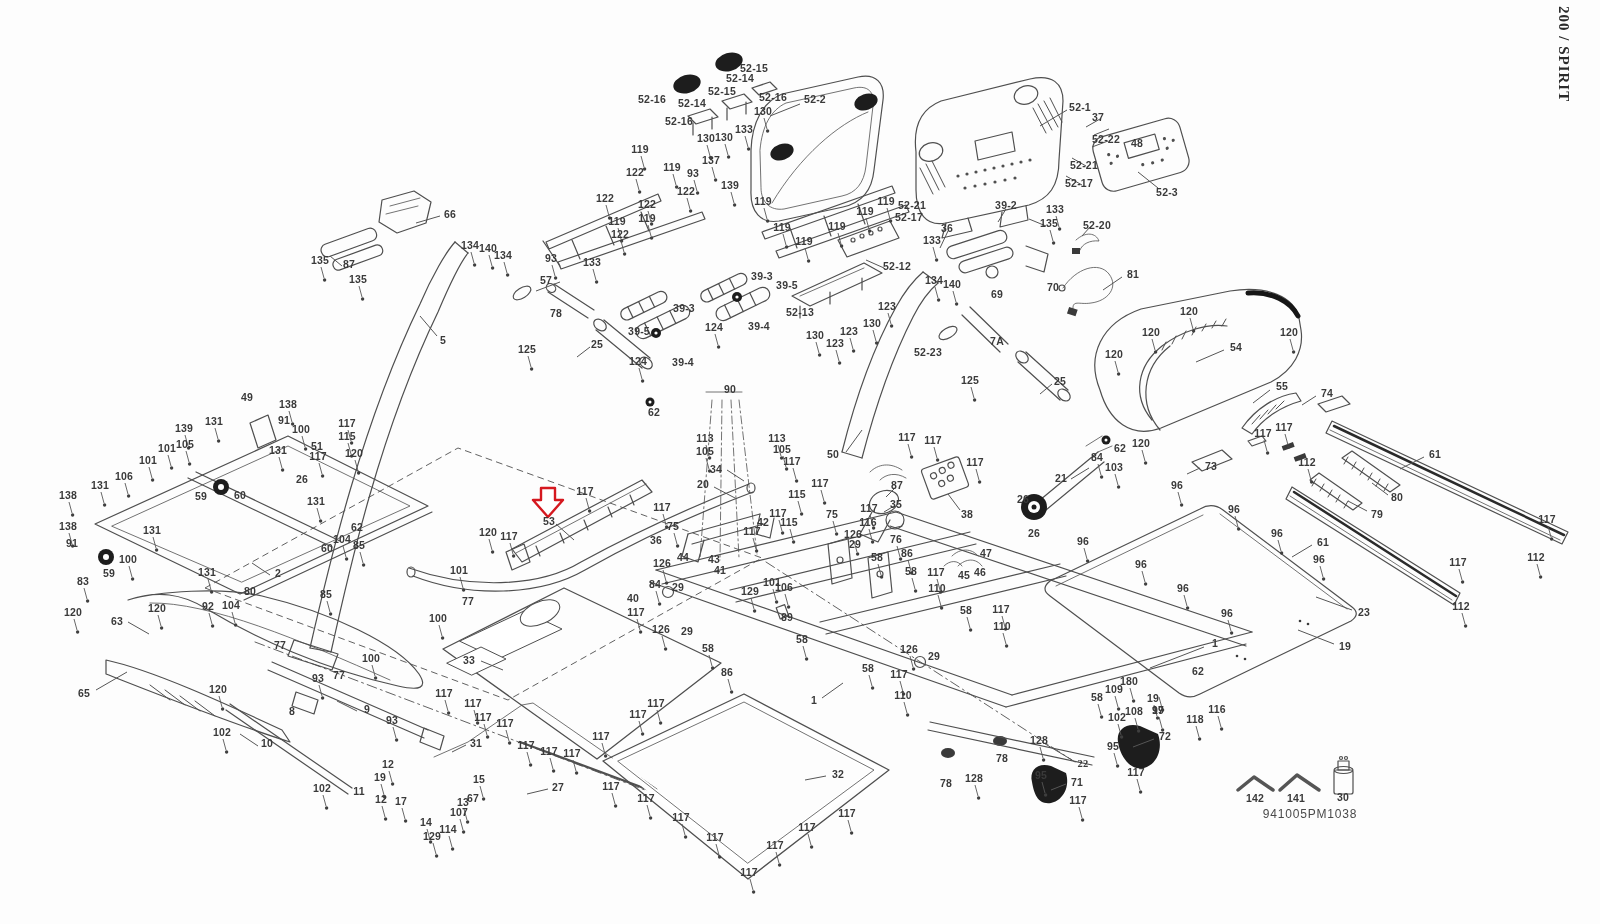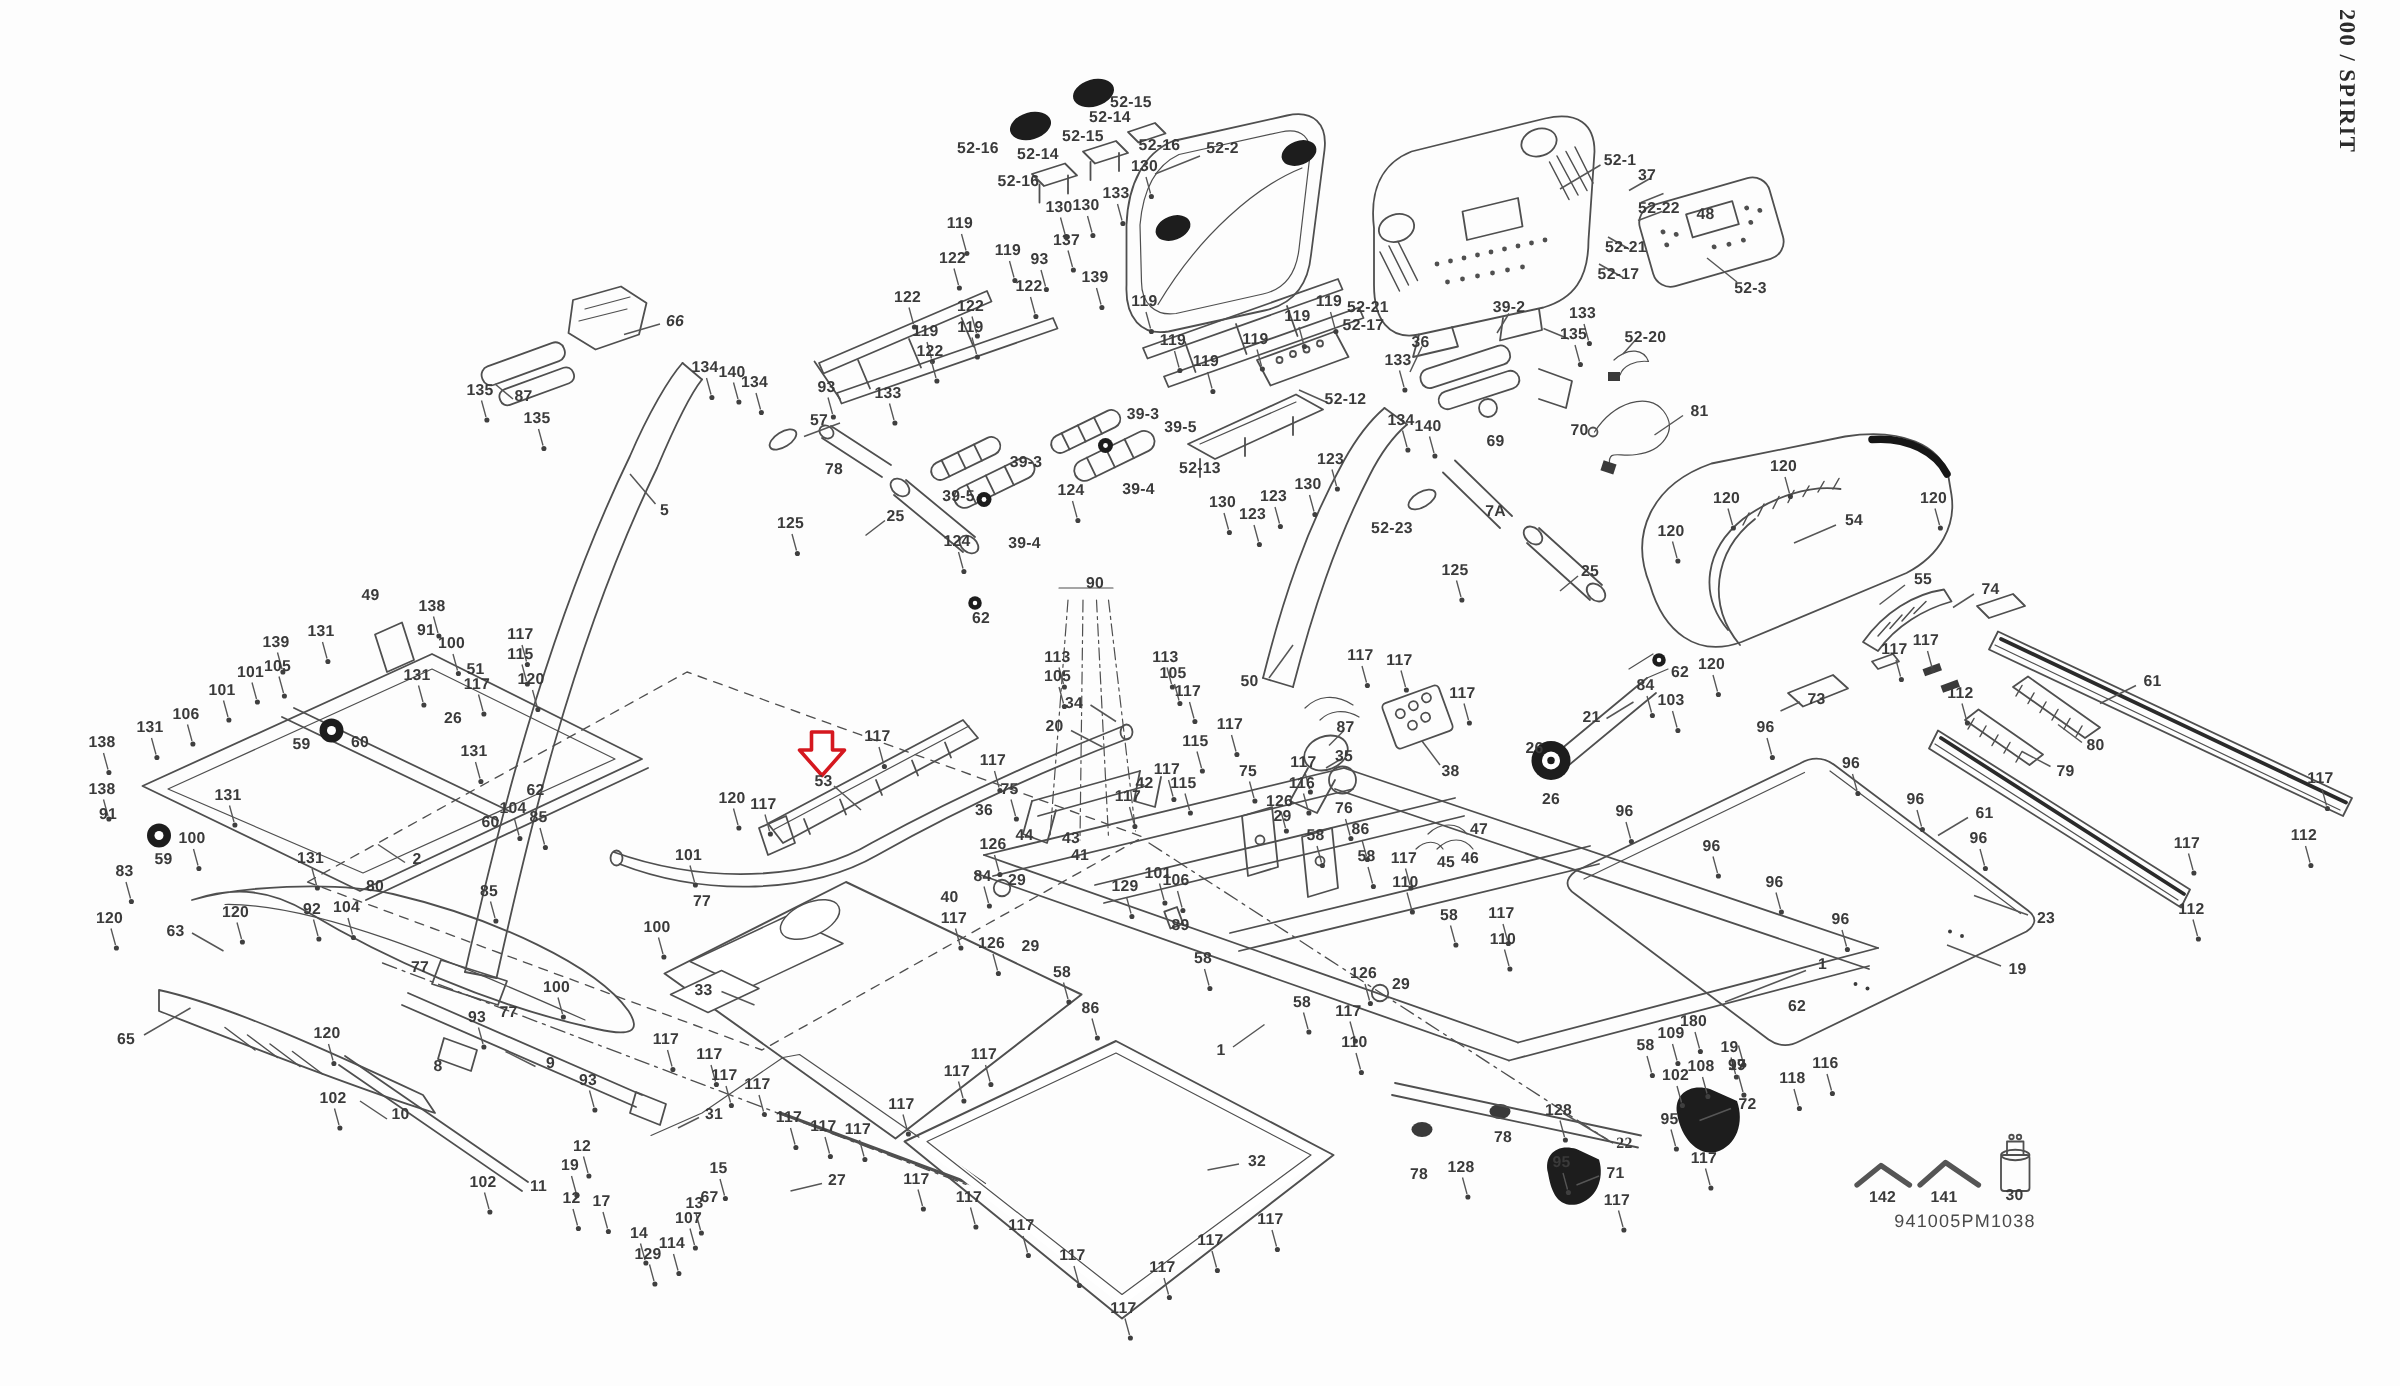--- a/index.html
+++ b/index.html
@@ -791,21 +791,21 @@
       <div class="plabel" style="left: 1133px; top: 274px;">81</div>
       <div class="plabel" style="left: 934px; top: 280px;">134</div>
       <div class="plabel" style="left: 952px; top: 284px;">140</div>
       <div class="plabel" style="left: 997px; top: 294px;">69</div>
       <div class="plabel" style="left: 1053px; top: 287px;">70</div>
       <div class="plabel" style="left: 928px; top: 352px;">52-23</div>
       <div class="plabel" style="left: 997px; top: 341px;">7A</div>
       <div class="plabel" style="left: 970px; top: 380px;">125</div>
       <div class="plabel" style="left: 1120px; top: 448px;">62</div>
       <div class="plabel" style="left: 1060px; top: 381px;">25</div>
-      <div class="plabel" style="left: 450px; top: 214px; font-style: italic;">66</div>
+      <div class="plabel" style="left: 450px; top: 214px;">66</div>
       <div class="plabel" style="left: 320px; top: 260px;">135</div>
       <div class="plabel" style="left: 349px; top: 264px;">87</div>
       <div class="plabel" style="left: 358px; top: 279px;">135</div>
       <div class="plabel" style="left: 470px; top: 245px;">134</div>
       <div class="plabel" style="left: 488px; top: 248px;">140</div>
       <div class="plabel" style="left: 503px; top: 255px;">134</div>
       <div class="plabel" style="left: 546px; top: 280px;">57</div>
       <div class="plabel" style="left: 556px; top: 313px;">78</div>
       <div class="plabel" style="left: 527px; top: 349px;">125</div>
       <div class="plabel" style="left: 597px; top: 344px;">25</div>

